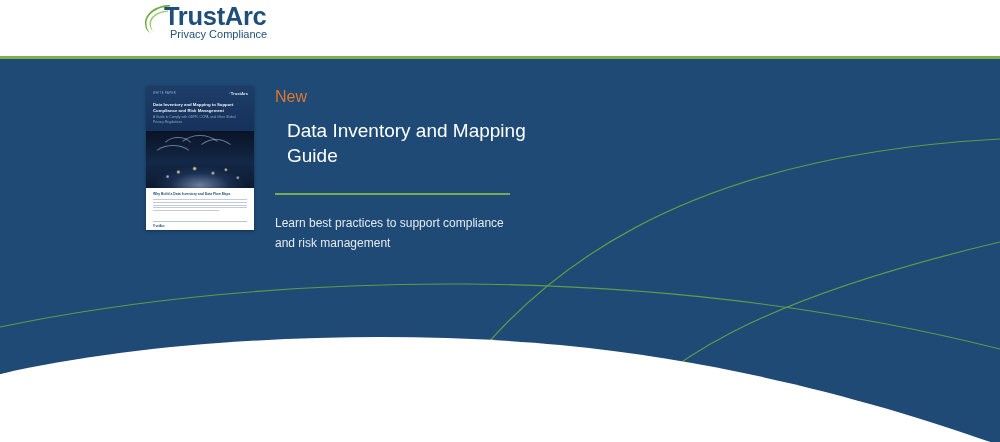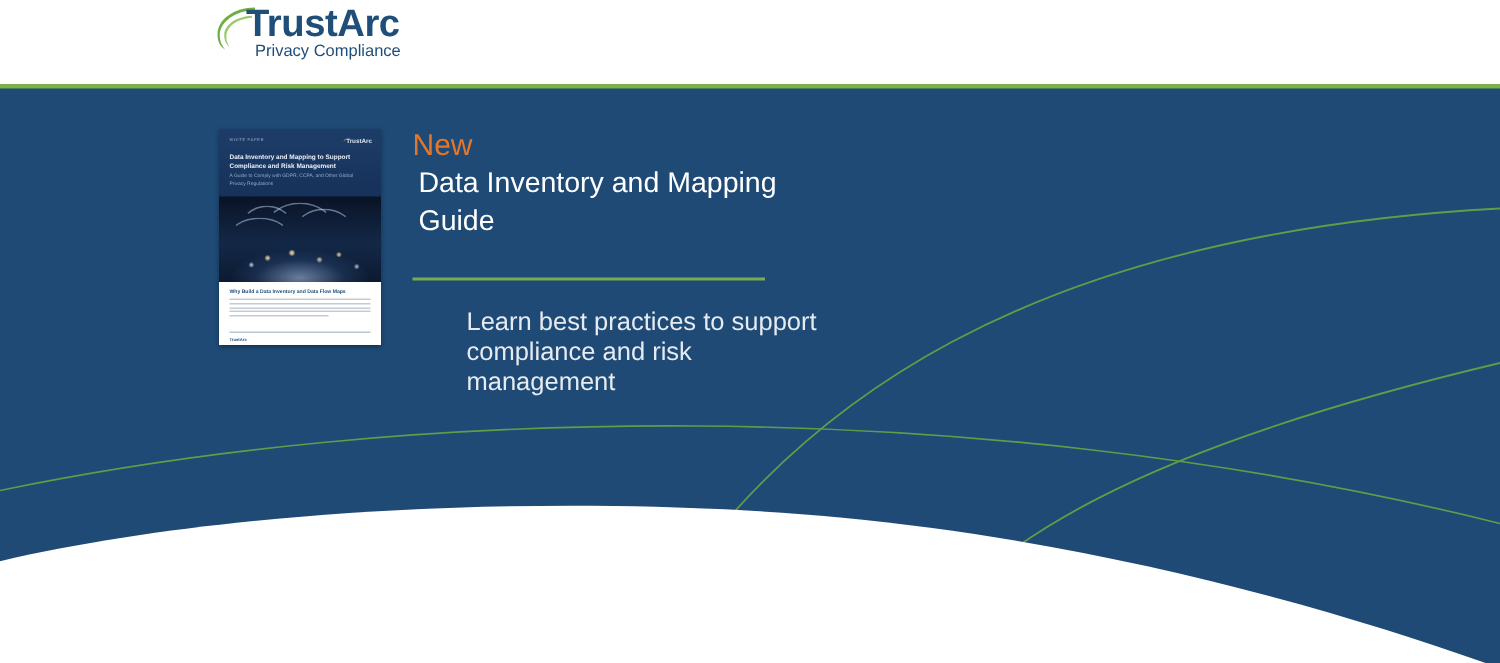--- a/index.html
+++ b/index.html
@@ -10,21 +10,21 @@
     width: 1000px;
     height: 442px;
     background: #ffffff;
     font-family: "Liberation Sans", sans-serif;
     overflow: hidden;
   }
   .page {
     position: relative;
     width: 1000px;
     height: 442px;
-    background: #0c4a6e;
+    background: #0f172a;
     overflow: hidden;
   }
 
   
   .site-header {
     position: absolute;
     left: 0;
     top: 0;
     width: 1000px;
     height: 56px;
@@ -228,47 +228,46 @@
   }
 
   
   .promo-text {
     position: absolute;
     left: 275px;
     top: 28px;
     width: 300px;
   }
   .promo-eyebrow {
-    font-size: 20px;
+    font-size: 16px;
     color: #E2762B;
     line-height: 20px;
     margin: 0 0 3px 0;
     font-weight: normal;
   }
   .promo-title {
     font-size: 19px;
     color: #ffffff;
     font-weight: normal;
     line-height: 24.5px;
-    margin: 4px;
+    margin: 12px;
     width: 250px;
   }
   .promo-rule {
     margin-top: 25px;
     width: 235px;
     height: 2px;
     background: #77AC52;
   }
   .promo-sub {
     margin-top: 18px;
-    font-size: 17px;
+    font-size: 12px;
     color: #e6ebf2;
     line-height: 20px;
     width: 250px;
-    margin-left: 36px;
   }
 </style>
 </head>
 <body>
 
 <div class="page">
 
   <div class="site-header">
     <div class="logo-block">
       <svg class="logo-swoosh" viewBox="0 0 34 32">

